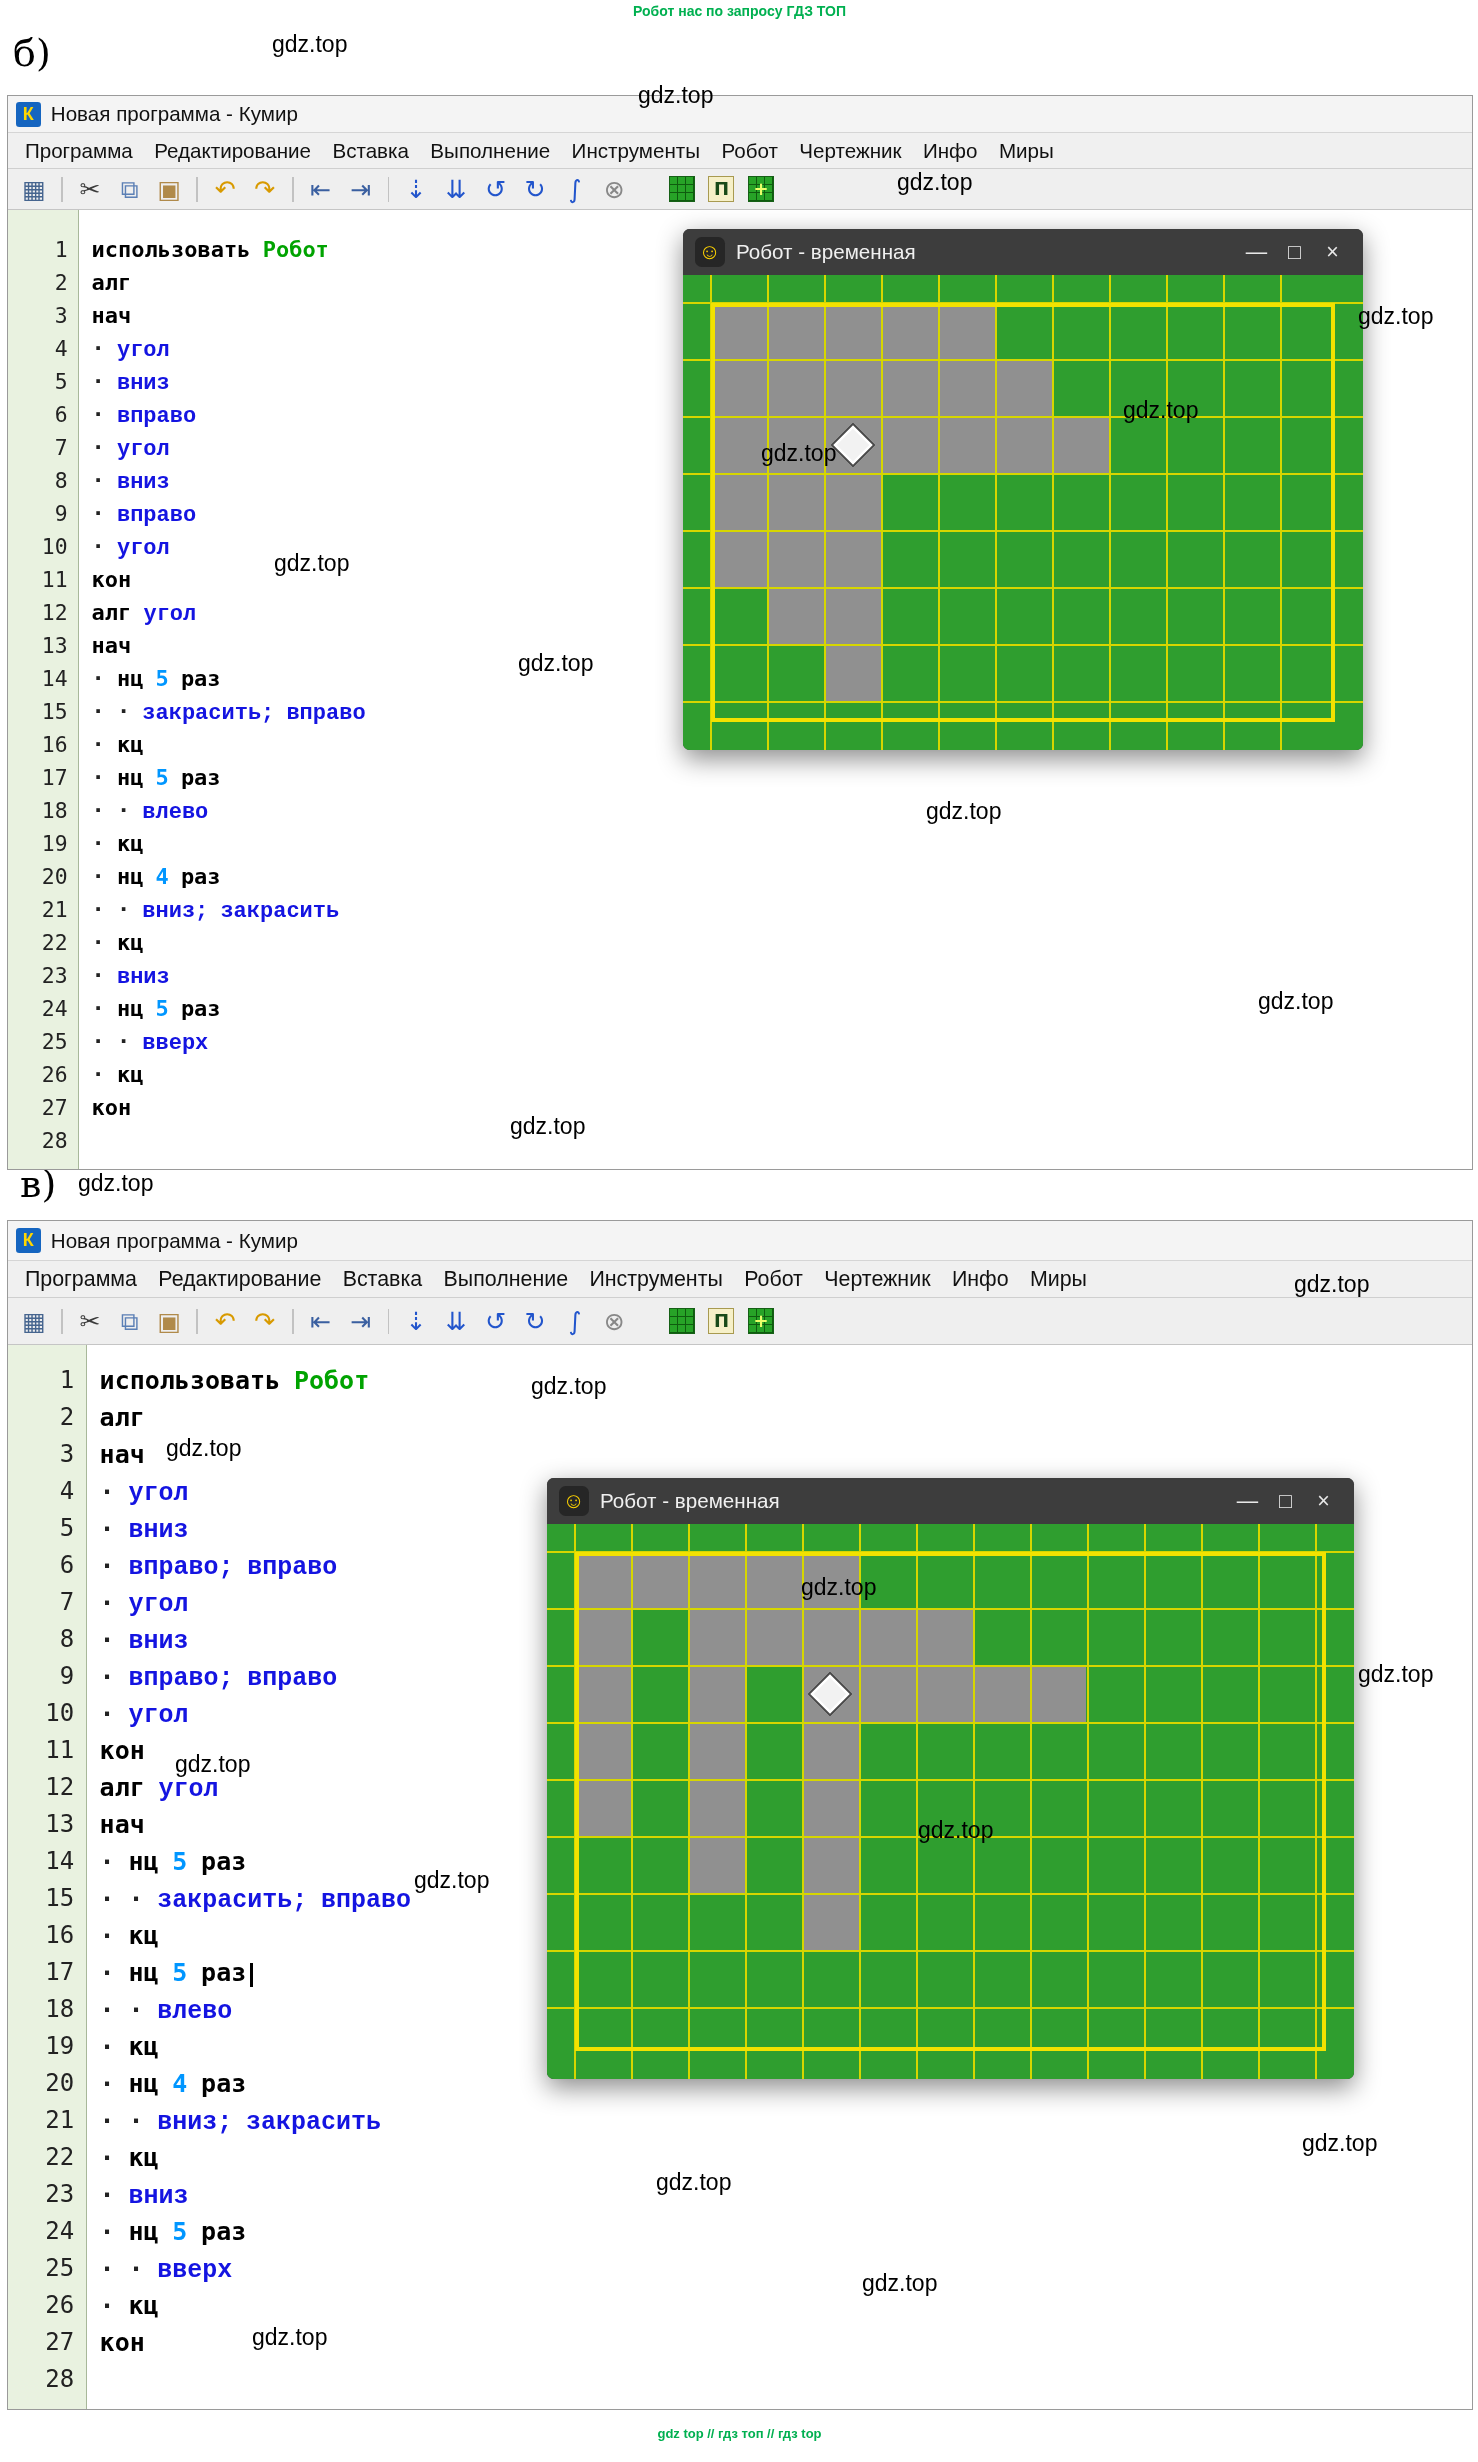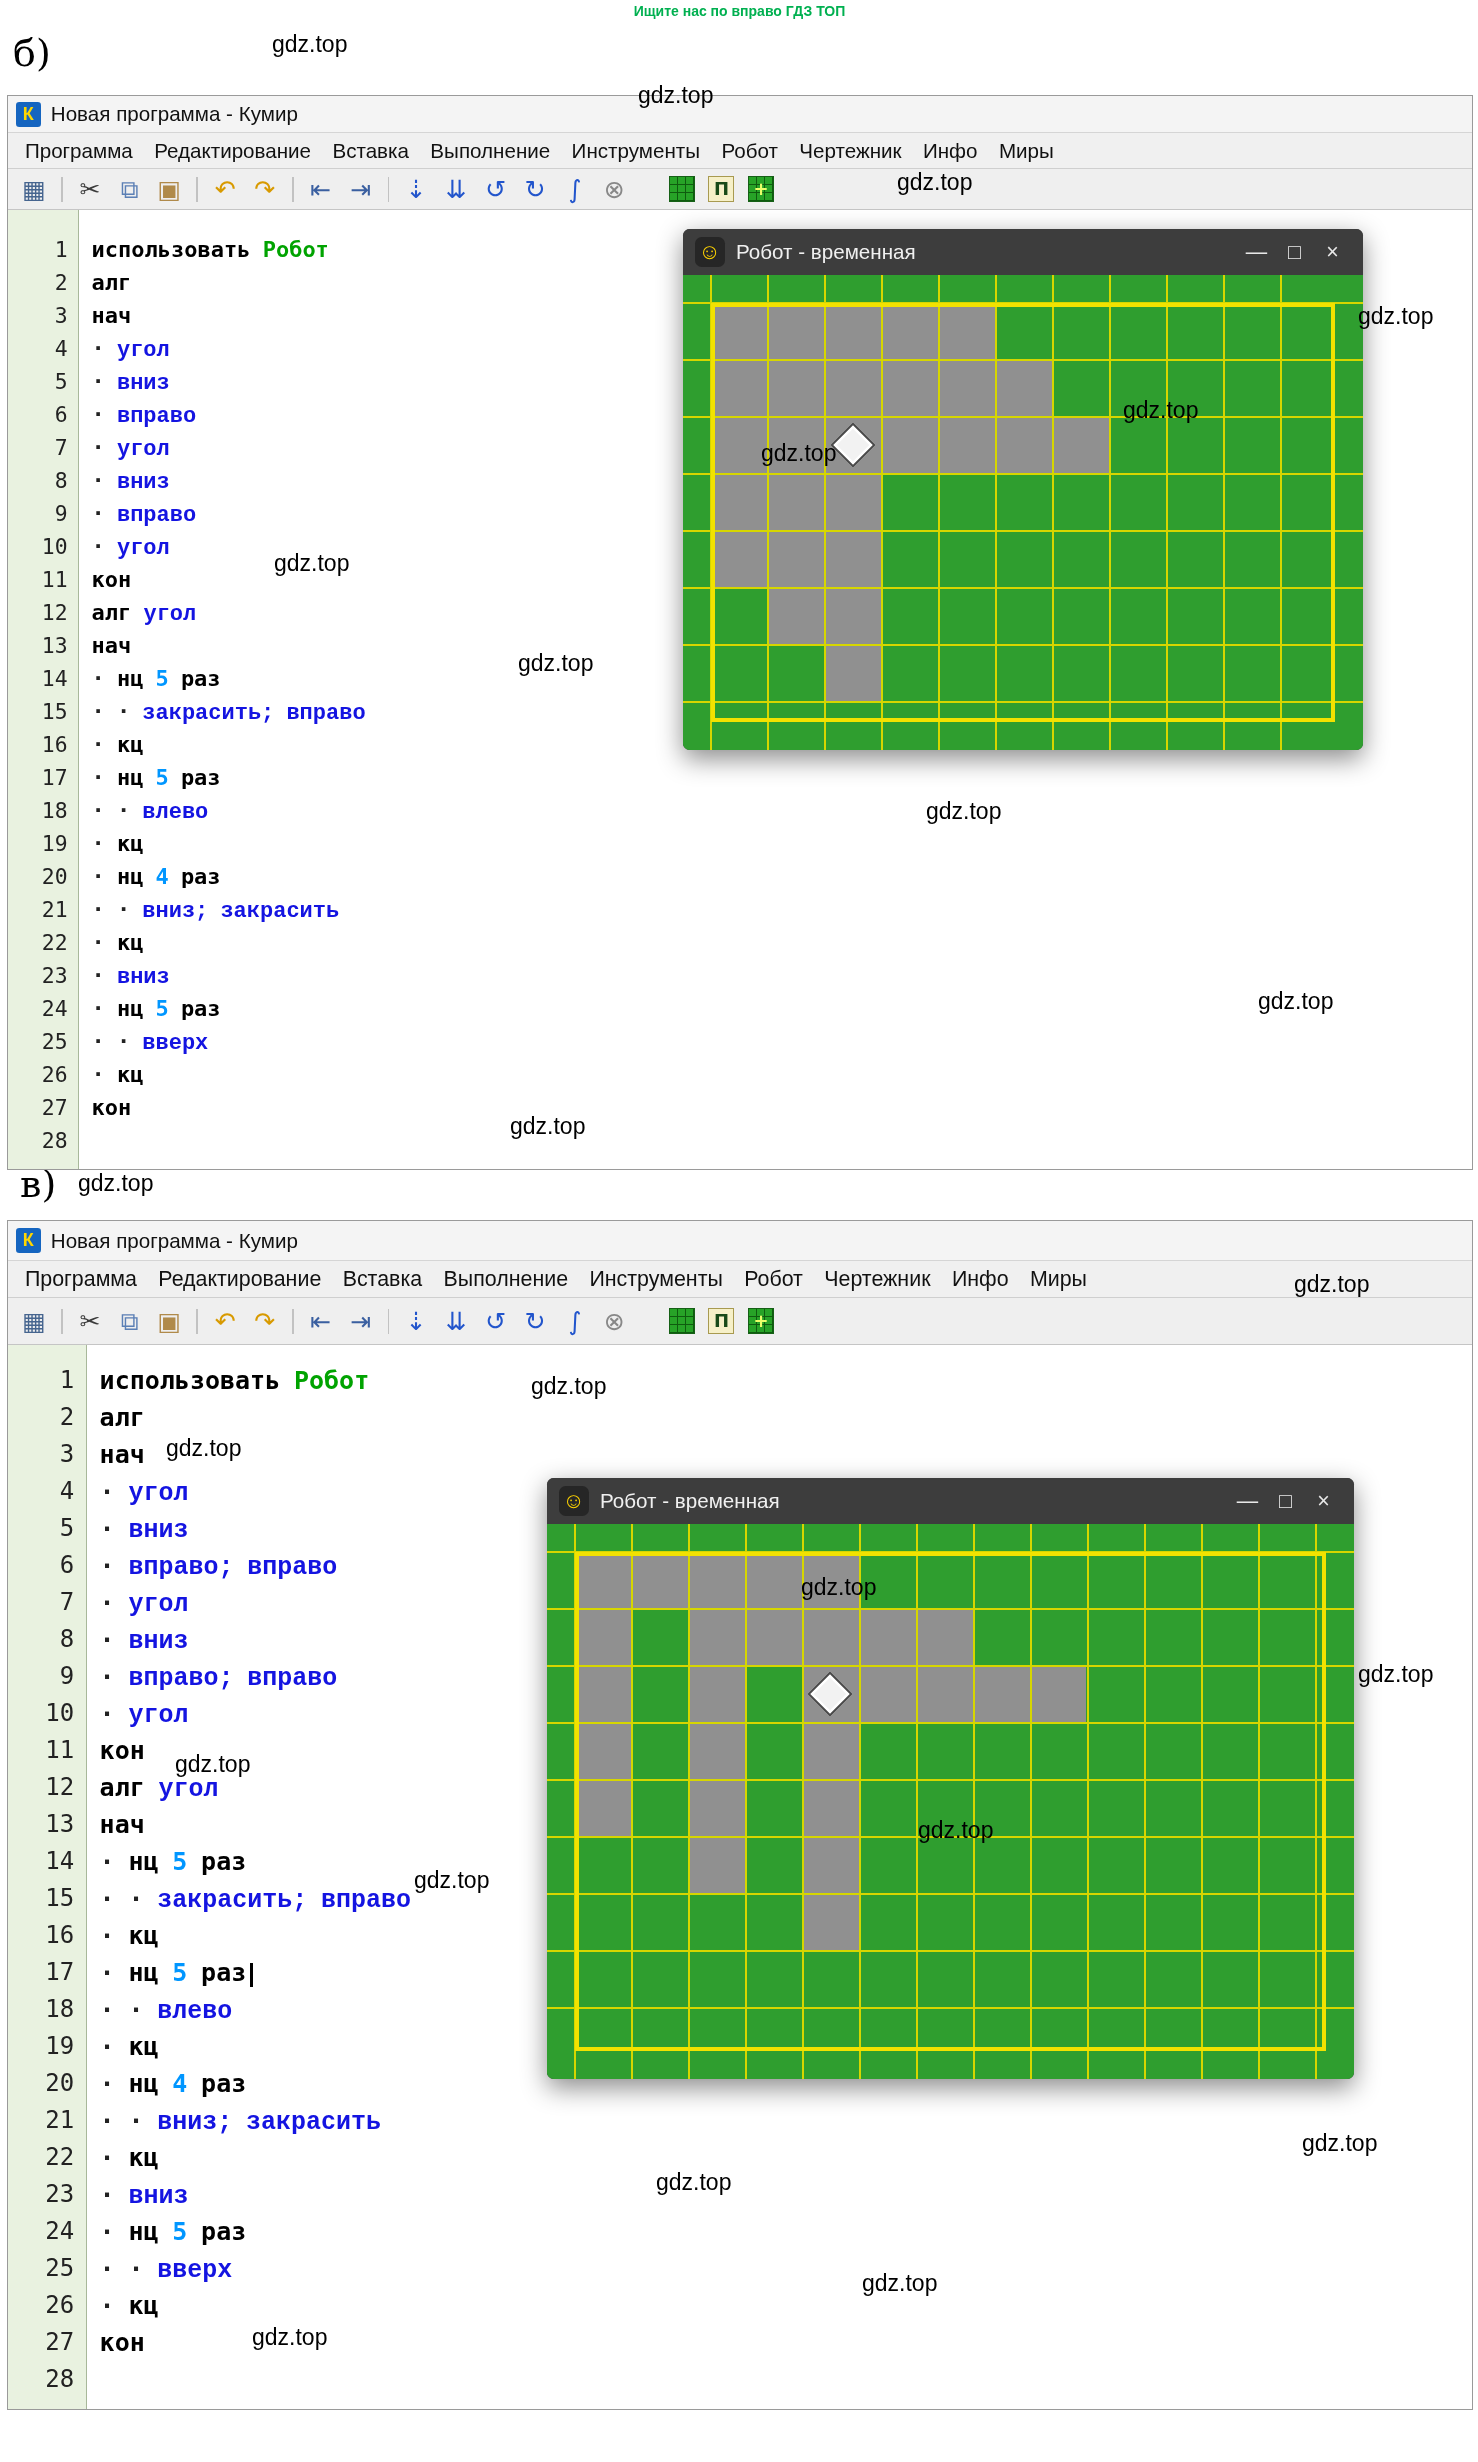--- a/index.html
+++ b/index.html
@@ -98,21 +98,21 @@
          transform:rotate(45deg);box-sizing:border-box;box-shadow:inset 0 0 0 2.5px #fff;}
 
   
   .wm{position:absolute;color:#000;font-size:23px;z-index:60;white-space:nowrap;}
 </style>
 </head>
 <body>
 
 <div class="page">
 
-  <div class="banner top">Ищите нас по вправо ГДЗ ТОП</div>
+  <div class="banner top">Робот нас по запросу ГДЗ ТОП</div>
 
   <div class="section-label" id="label-b">б)</div>
   <div class="section-label" id="label-v">в)</div>
 
   <div class="kumir-window" id="win-b">
     <div class="titlebar">
       <span class="app-icon">К</span>
       <span class="title">Новая программа - Кумир</span>
     </div>
     <div class="menubar">
@@ -438,14 +438,15 @@
       <span class="wm" style="left: 1358px; top: 1661px;">gdz.top</span>
       <span class="wm" style="left: 175px; top: 1751px;">gdz.top</span>
       <span class="wm" style="left: 918px; top: 1817px;">gdz.top</span>
       <span class="wm" style="left: 414px; top: 1867px;">gdz.top</span>
       <span class="wm" style="left: 1302px; top: 2130px;">gdz.top</span>
       <span class="wm" style="left: 656px; top: 2169px;">gdz.top</span>
       <span class="wm" style="left: 862px; top: 2270px;">gdz.top</span>
       <span class="wm" style="left: 252px; top: 2324px;">gdz.top</span>
     </div>
 
+  <div class="banner bottom">gdz top  //  гдз топ  //  гдз top</div>
 </div>
 
 
 </body></html>

